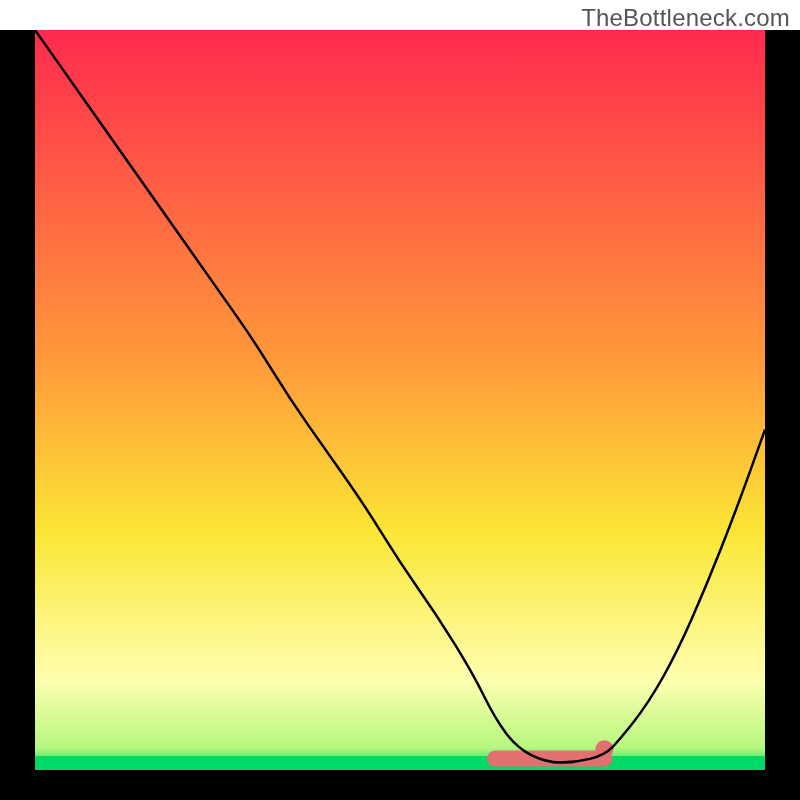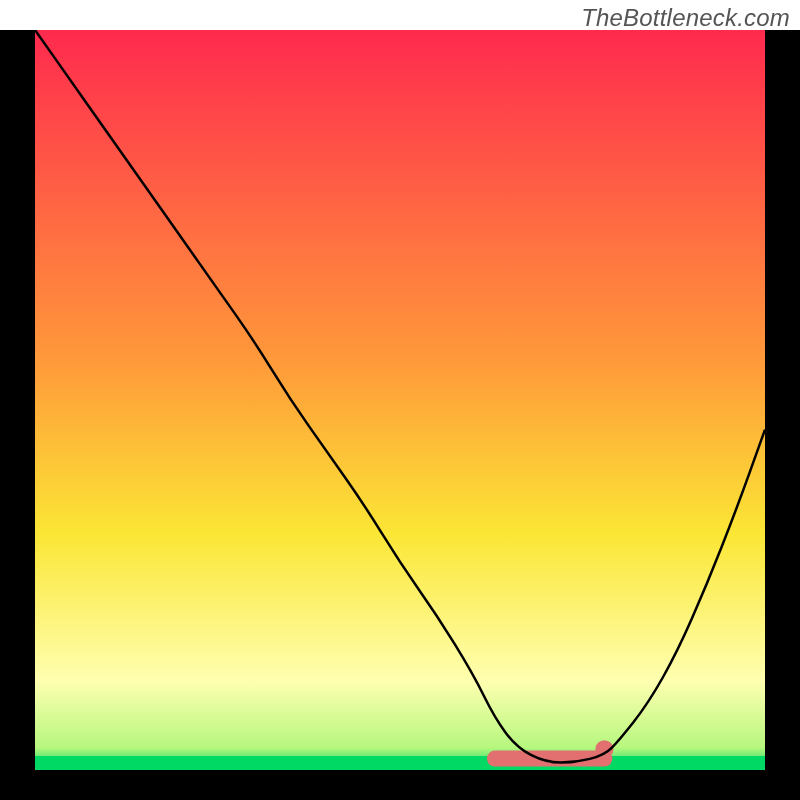--- a/index.html
+++ b/index.html
@@ -19,21 +19,20 @@
     height: 800px;
   }
   .watermark {
     position: absolute;
     top: 4px;
     right: 10px;
     font-size: 24px;
     color: #555555;
     font-weight: 400;
     letter-spacing: 0.2px;
-    font-style: italic;
   }
   svg {
     display: block;
   }
 </style>
 </head>
 <body>
 
 <div class="chart-container">
   <svg id="chart-svg" width="800" height="800" viewBox="0 0 800 800">

